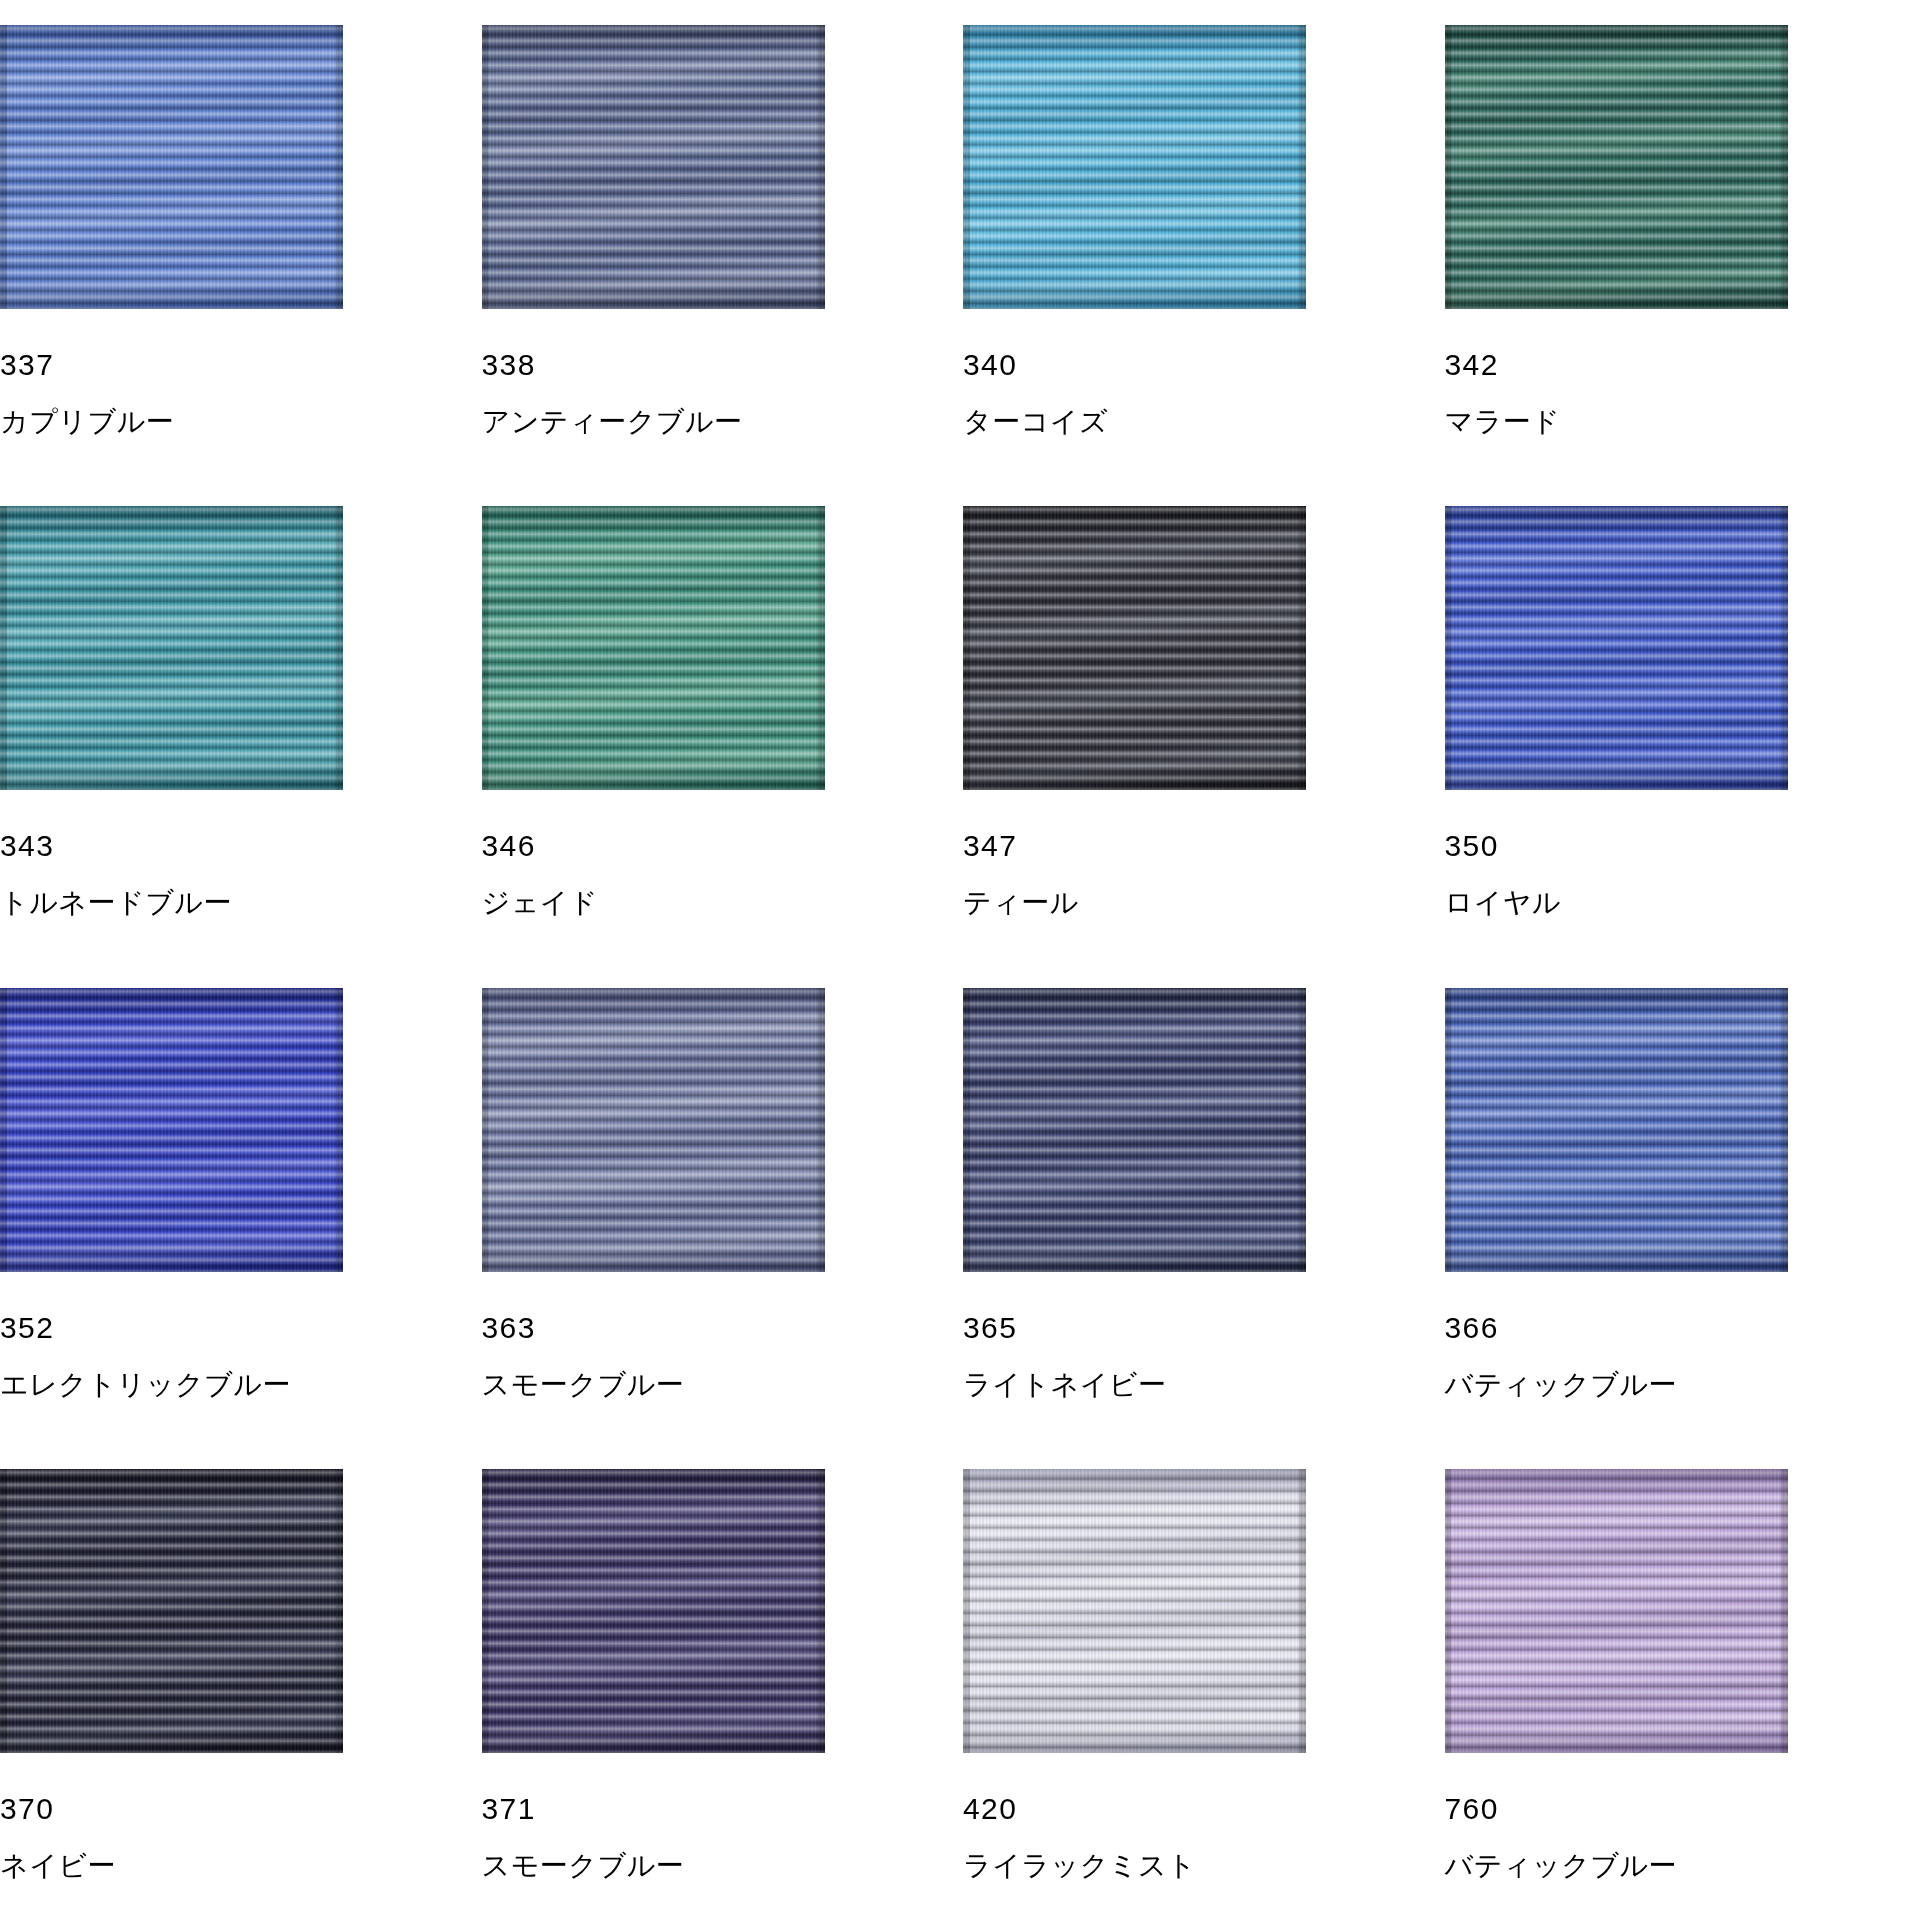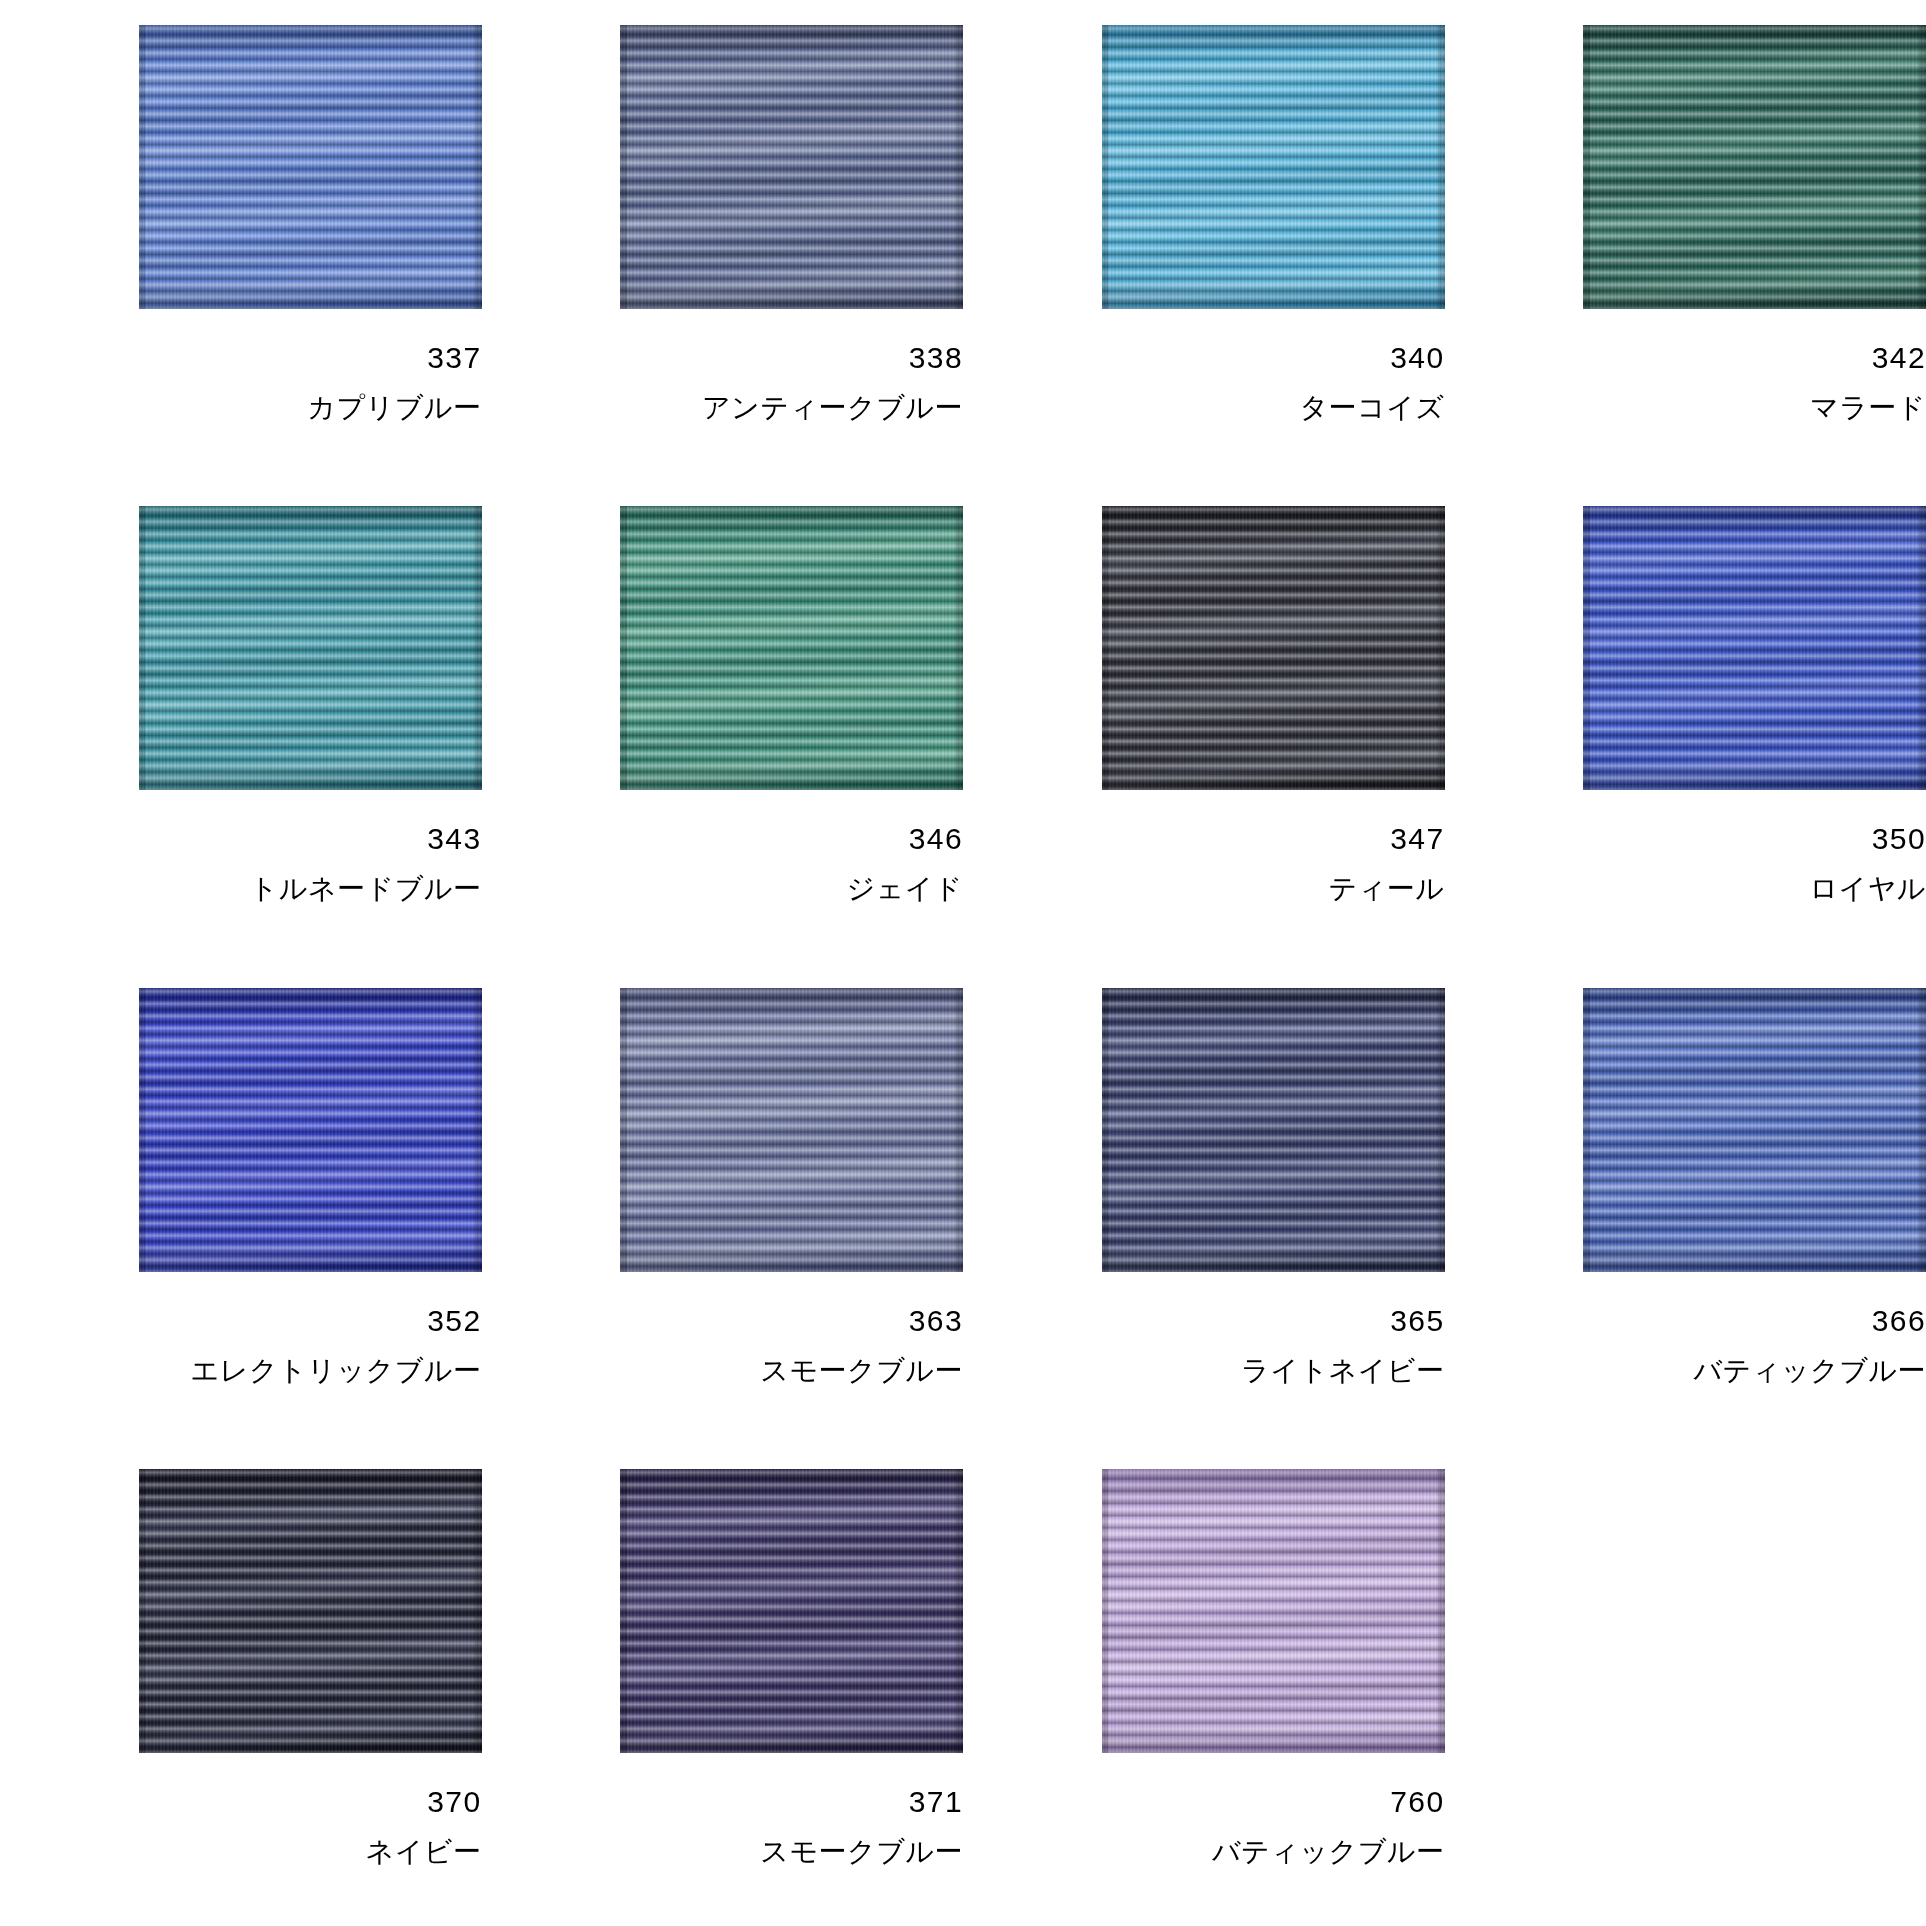--- a/index.html
+++ b/index.html
@@ -22,23 +22,24 @@
     display: grid;
     grid-template-columns: repeat(4, 1fr);
     grid-template-rows: repeat(4, 1fr);
     background: #ffffff;
   }
 
   .cell {
     position: relative;
     display: flex;
     flex-direction: column;
-    align-items: flex-end;
+    align-items: flex-start;
     padding-top: 24.5px;
     box-sizing: border-box;
+    gap: 7px;
   }
 
   .swatch {
     width: 343px;
     height: 284px;
     position: relative;
     overflow: hidden;
     flex: none;
   }
 
@@ -316,20 +317,33 @@
       <div class="warp"></div>
       <div class="edgeL"></div>
       <div class="edgeR"></div>
       <div class="vignette"></div>
     </div>
     <div class="code">371</div>
     <div class="name">スモークブルー</div>
   </div>
     <div class="cell">
     <div class="swatch">
+      <div class="base" style="background: linear-gradient(rgb(177, 179, 204) 0%, rgb(220, 220, 235) 12%, rgb(220, 220, 235) 88%, rgb(177, 179, 204) 100%);"></div>
+      <div class="sheen" style="background-image: repeating-linear-gradient(176deg, rgba(255, 255, 255, 0) 0px, rgba(255, 255, 255, 0.4) 18px, rgba(255, 255, 255, 0) 40px, rgba(0, 0, 0, 0.1) 56px, rgba(255, 255, 255, 0) 71px);"></div>
+      <div class="ribs"></div>
+      <div class="warp"></div>
+      <div class="edgeL"></div>
+      <div class="edgeR"></div>
+      <div class="vignette"></div>
+    </div>
+    <div class="code">420</div>
+    <div class="name">ライラックミスト</div>
+  </div>
+    <div class="cell">
+    <div class="swatch">
       <div class="base" style="background: linear-gradient(rgb(154, 127, 192) 0%, rgb(191, 166, 221) 12%, rgb(191, 166, 221) 88%, rgb(154, 127, 192) 100%);"></div>
       <div class="sheen" style="background-image: repeating-linear-gradient(176deg, rgba(255, 255, 255, 0) 0px, rgba(230, 216, 244, 0.4) 18px, rgba(255, 255, 255, 0) 40px, rgba(0, 0, 0, 0.1) 56px, rgba(255, 255, 255, 0) 71px);"></div>
       <div class="ribs"></div>
       <div class="warp"></div>
       <div class="edgeL"></div>
       <div class="edgeR"></div>
       <div class="vignette"></div>
     </div>
     <div class="code">760</div>
     <div class="name">バティックブルー</div>

